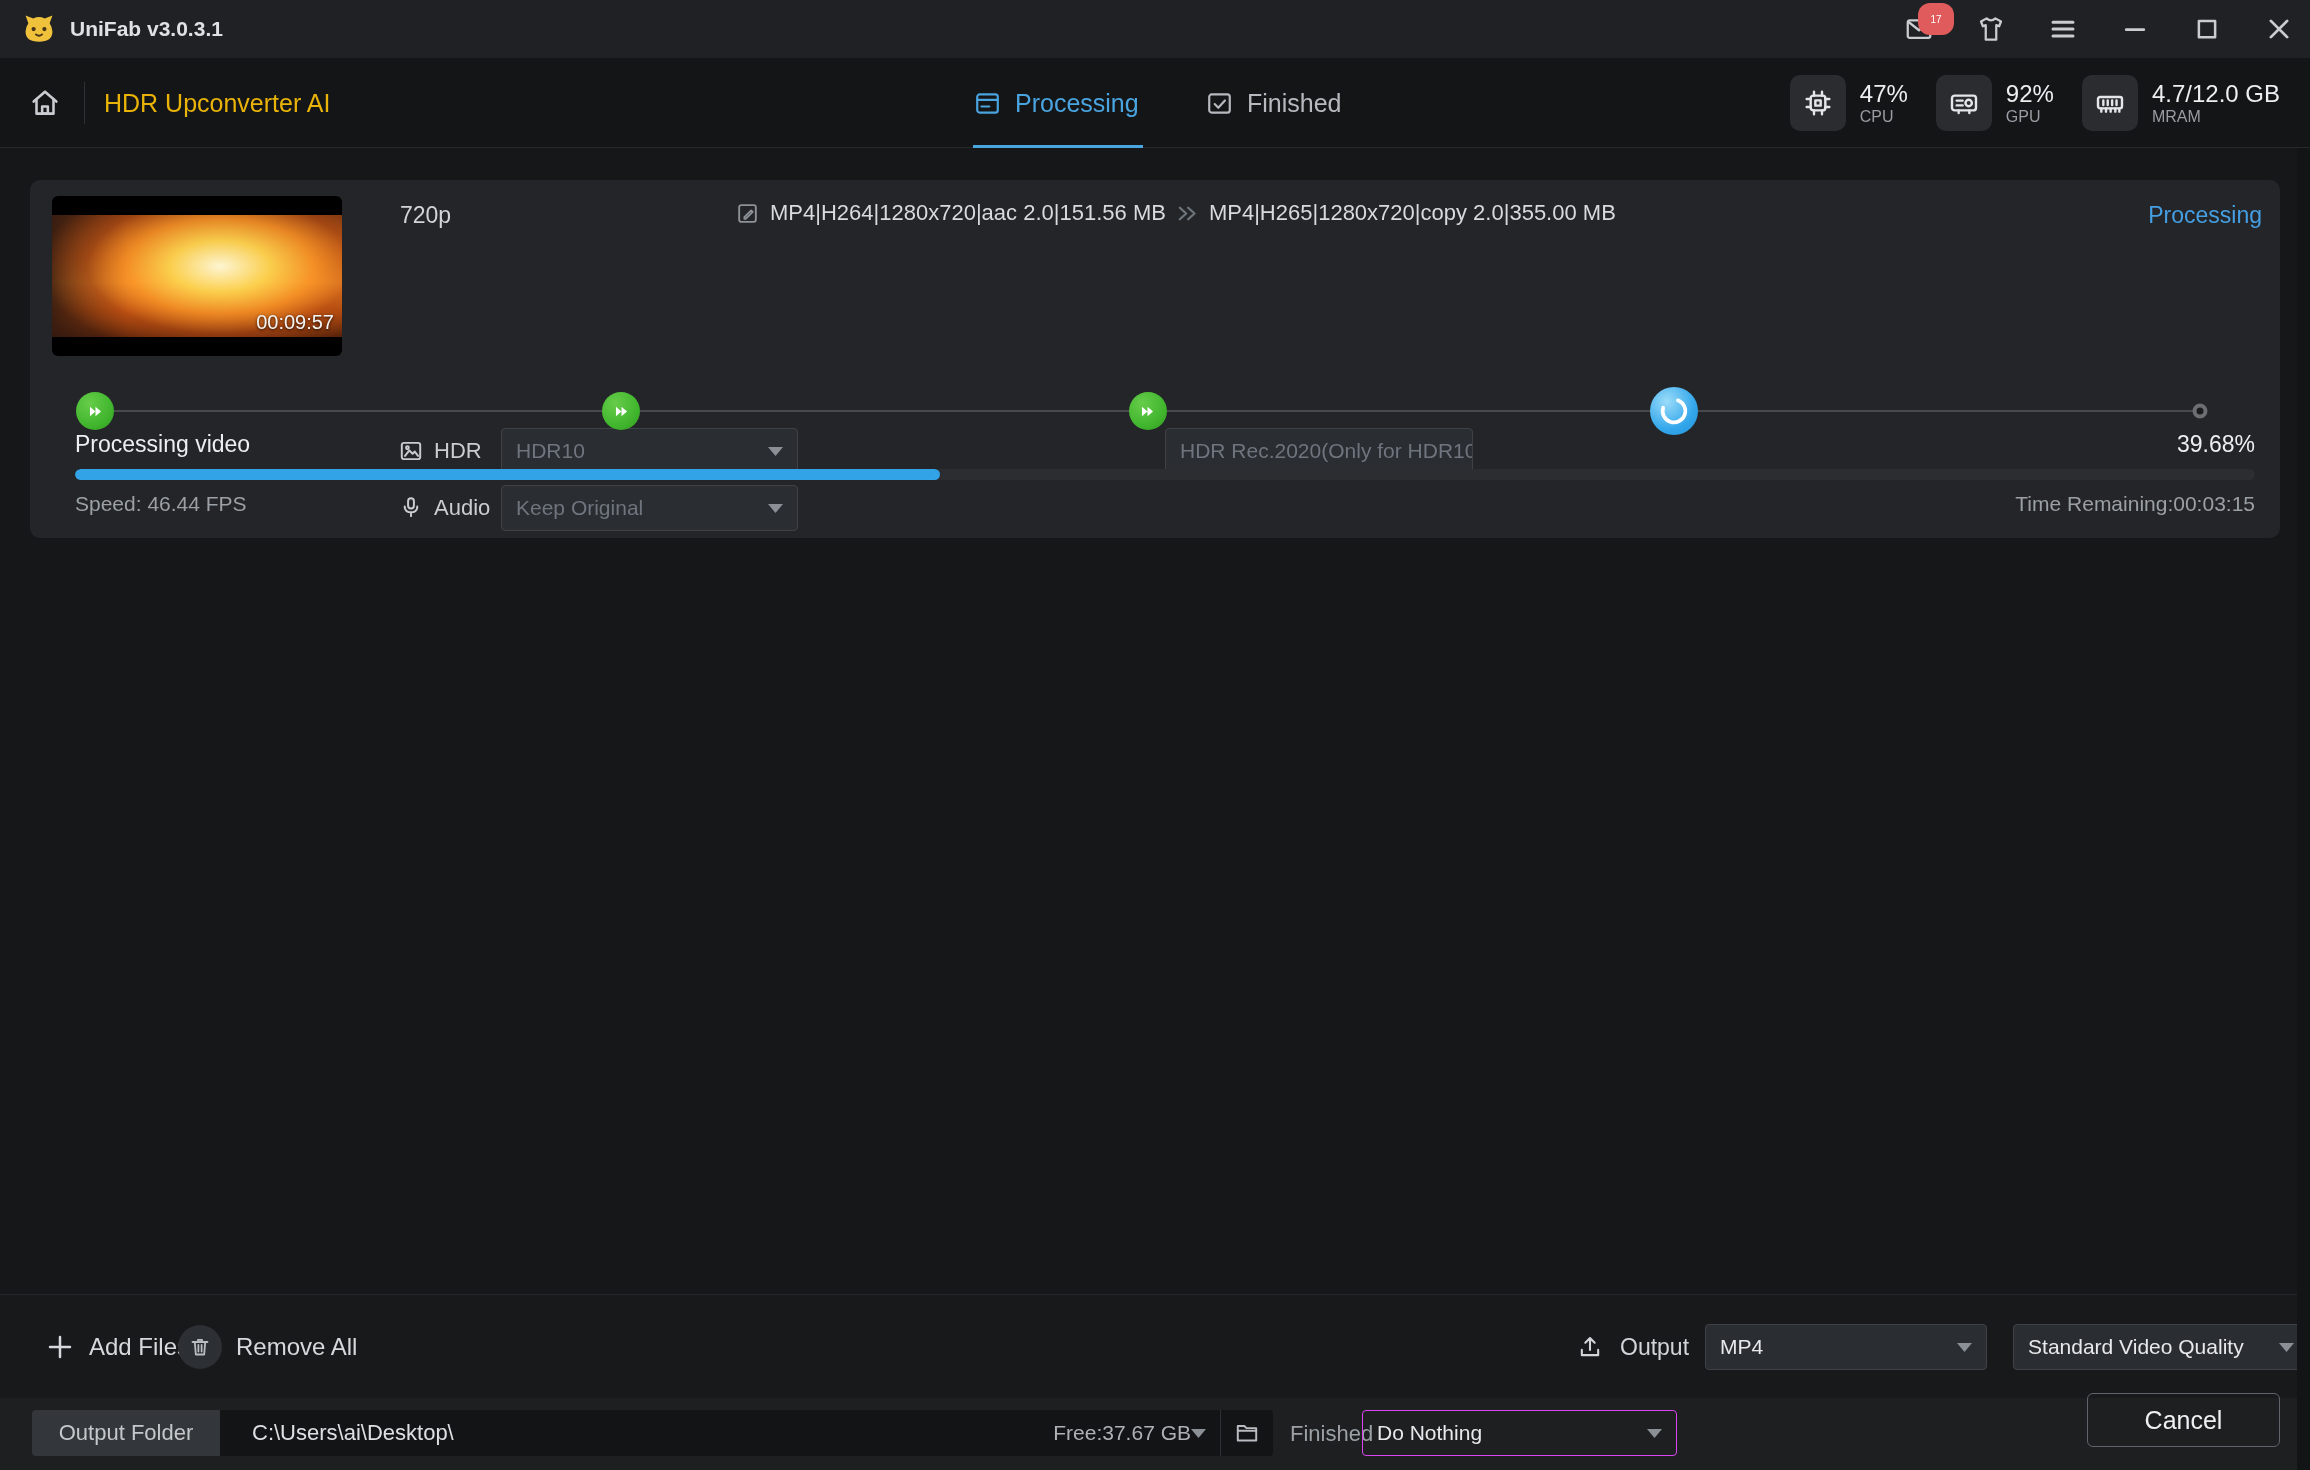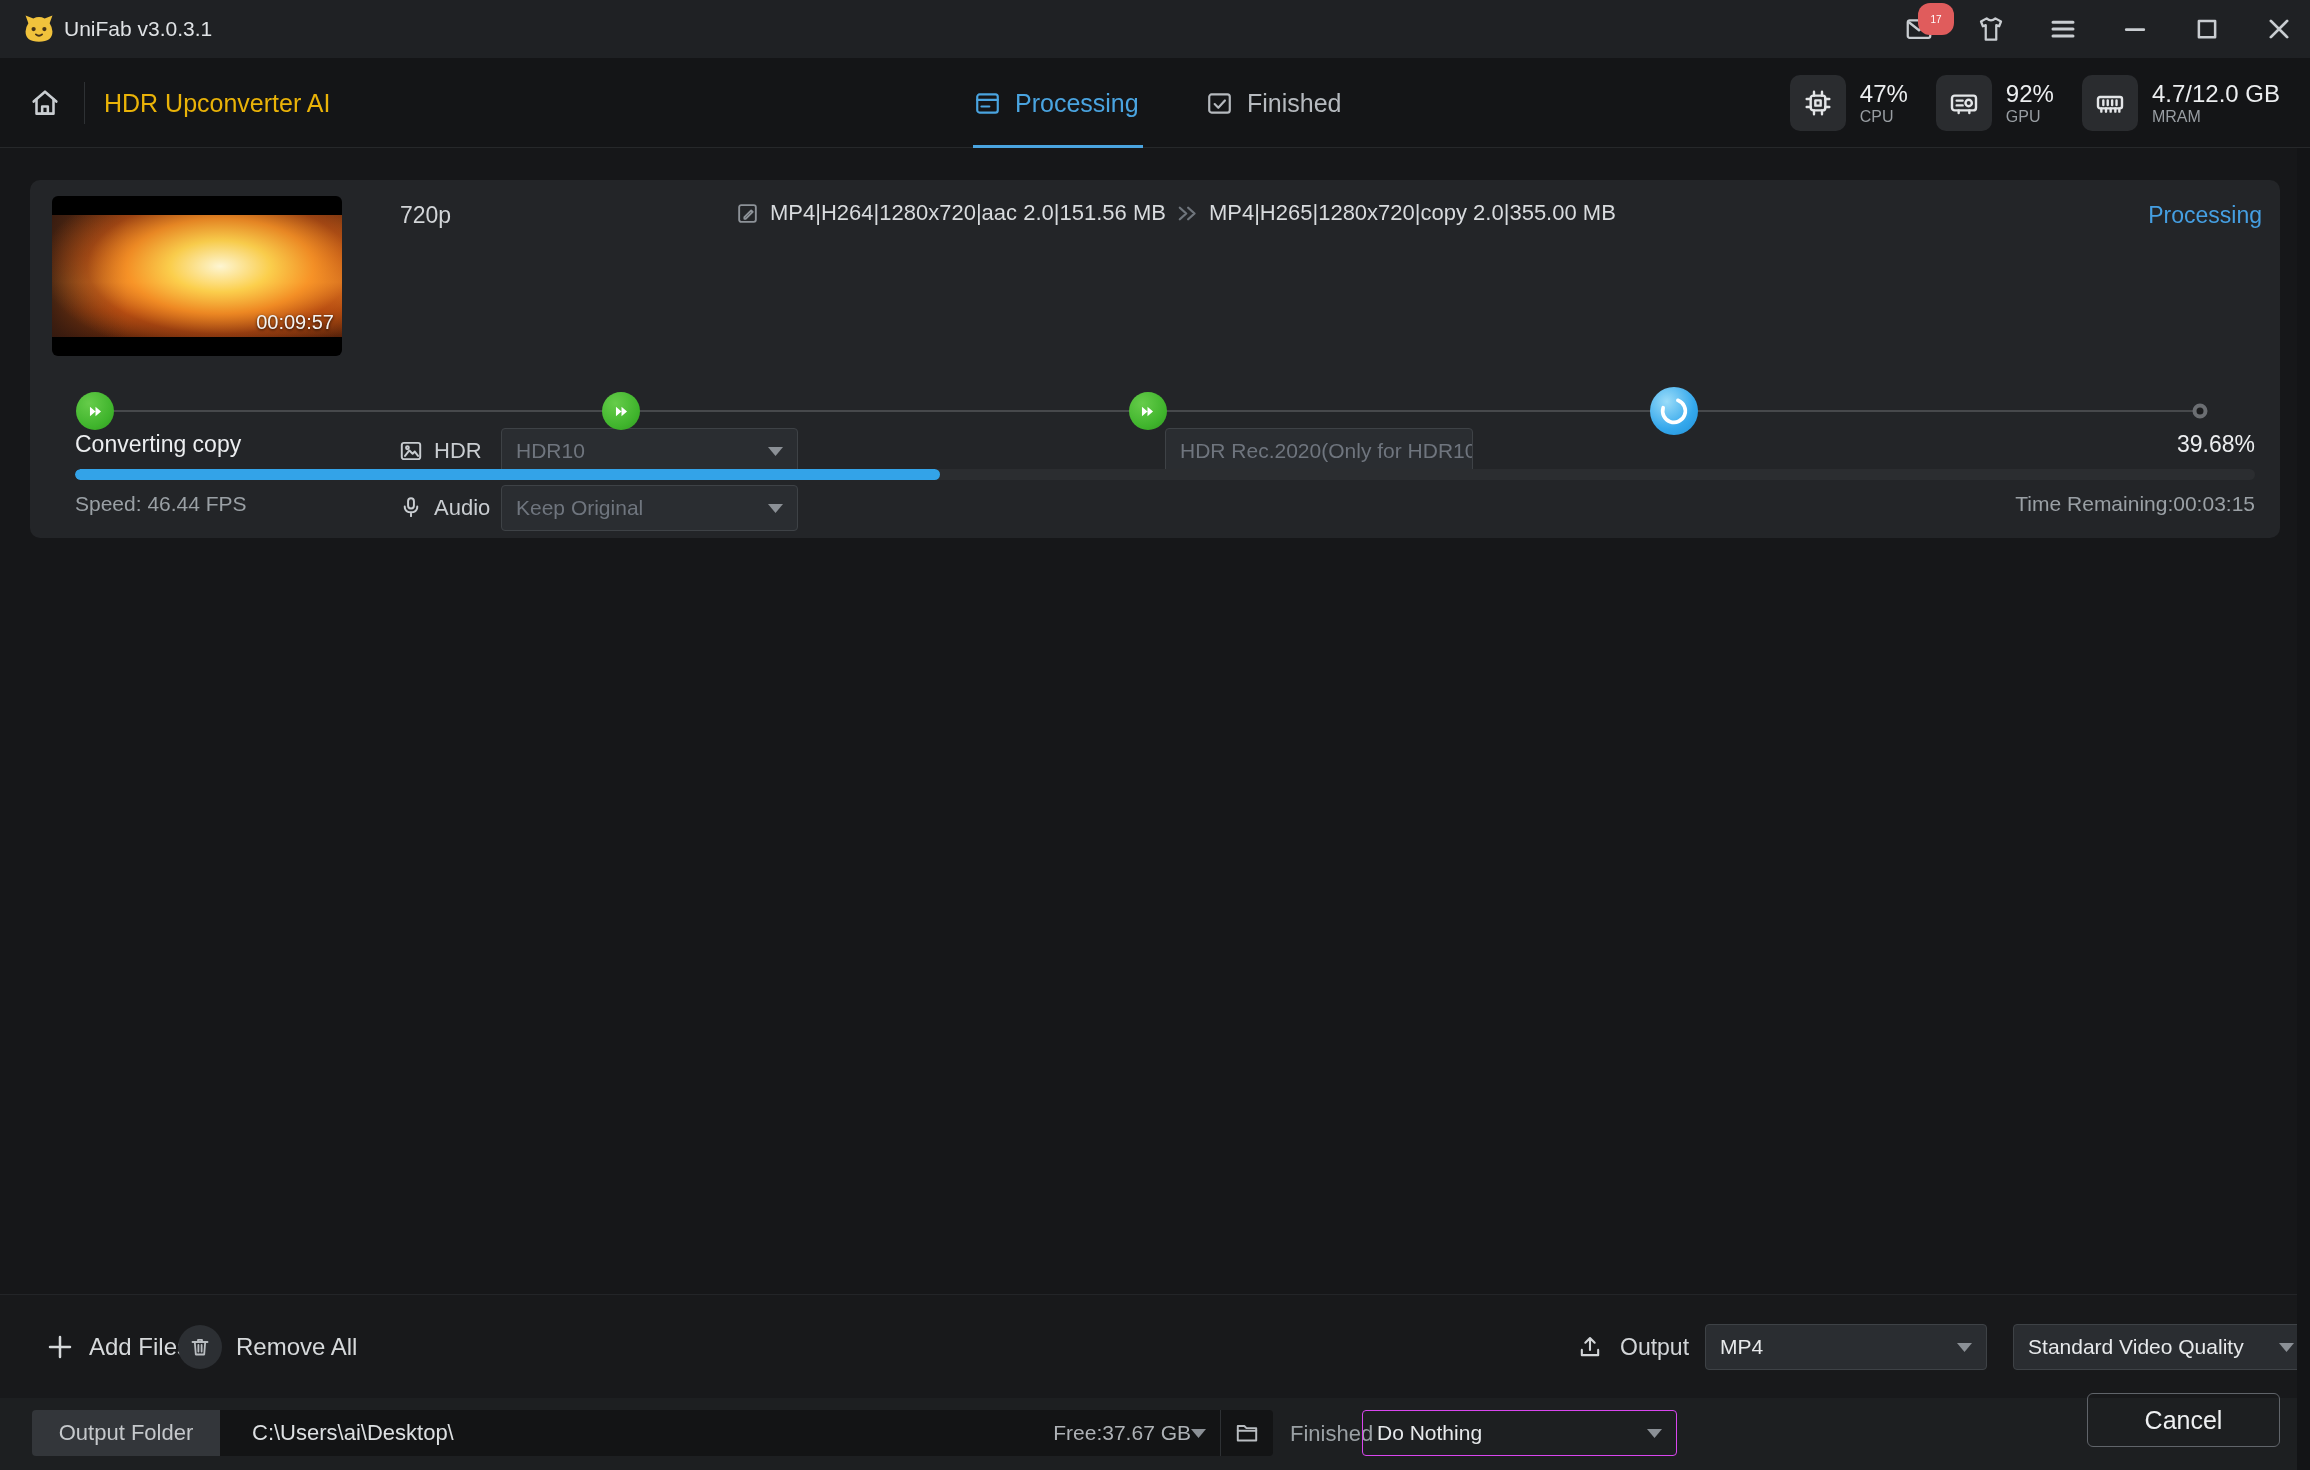--- a/index.html
+++ b/index.html
@@ -9,21 +9,21 @@
     background:#161719;
     font-family:"Liberation Sans","DejaVu Sans",sans-serif;
     color:#e8eaec;
     -webkit-font-smoothing:antialiased;
   }
   svg { display:block; }
   .ico { stroke:#c9cdd1; fill:none; stroke-width:1.8; stroke-linecap:round; stroke-linejoin:round; }
 
   
   #titlebar { position:absolute; left:0; top:0; width:2310px; height:58px; background:#1f2124; }
-  .tb-left { position:absolute; left:22px; top:0; height:58px; display:flex; align-items:center; gap:8px; }
+  .tb-left { position:absolute; left:22px; top:0; height:58px; display:flex; align-items:center; gap:14px;font-weight:bold; }
   .tb-title { font-size:21px; color:#dfe2e5; }
   .tb-icons { position:absolute; right:14px; top:0; height:58px; display:flex; align-items:center; gap:38px; }
   .tb-btn { position:relative; width:34px; height:34px; display:flex; align-items:center; justify-content:center; cursor:pointer; }
   .badge { position:absolute; top:-9px; left:16px; min-width:36px; height:32px; padding:0 8px;
            background:#e05c5c; color:#fff; font-size:10px; border-radius:12px;
            display:flex; align-items:center; justify-content:center; }
 
   
   #header { position:absolute; left:0; top:58px; width:2310px; height:90px; background:#141517; border-bottom:1px solid #26282a; }
   .home-btn { position:absolute; left:28px; top:28px; width:34px; height:34px; }
@@ -307,21 +307,21 @@
         </svg>
     </div>
     <div class="node blue" style="left:75%">
       <svg width="34" height="34" viewBox="0 0 24 24">
         <circle cx="12" cy="12" r="8" fill="none" stroke="#fff" stroke-width="2.6" stroke-dasharray="37 14" stroke-linecap="round" transform="rotate(-70 12 12)"></circle>
       </svg>
     </div>
     <div class="node end" style="left:100%"></div>
   </div>
 
-  <div id="stage-label">Converting copy</div>
+  <div id="stage-label">Processing video</div>
   <div id="pct-label">39.68%</div>
   <div id="pbar">
     <div class="fill" style="width: 39.68%;"></div>
   </div>
   <div id="speed-label">Speed: 46.44 FPS</div>
   <div id="time-label">Time Remaining:00:03:15</div>
 </div>
 
 <div id="bottombar">
   <div class="act" id="add-files">

